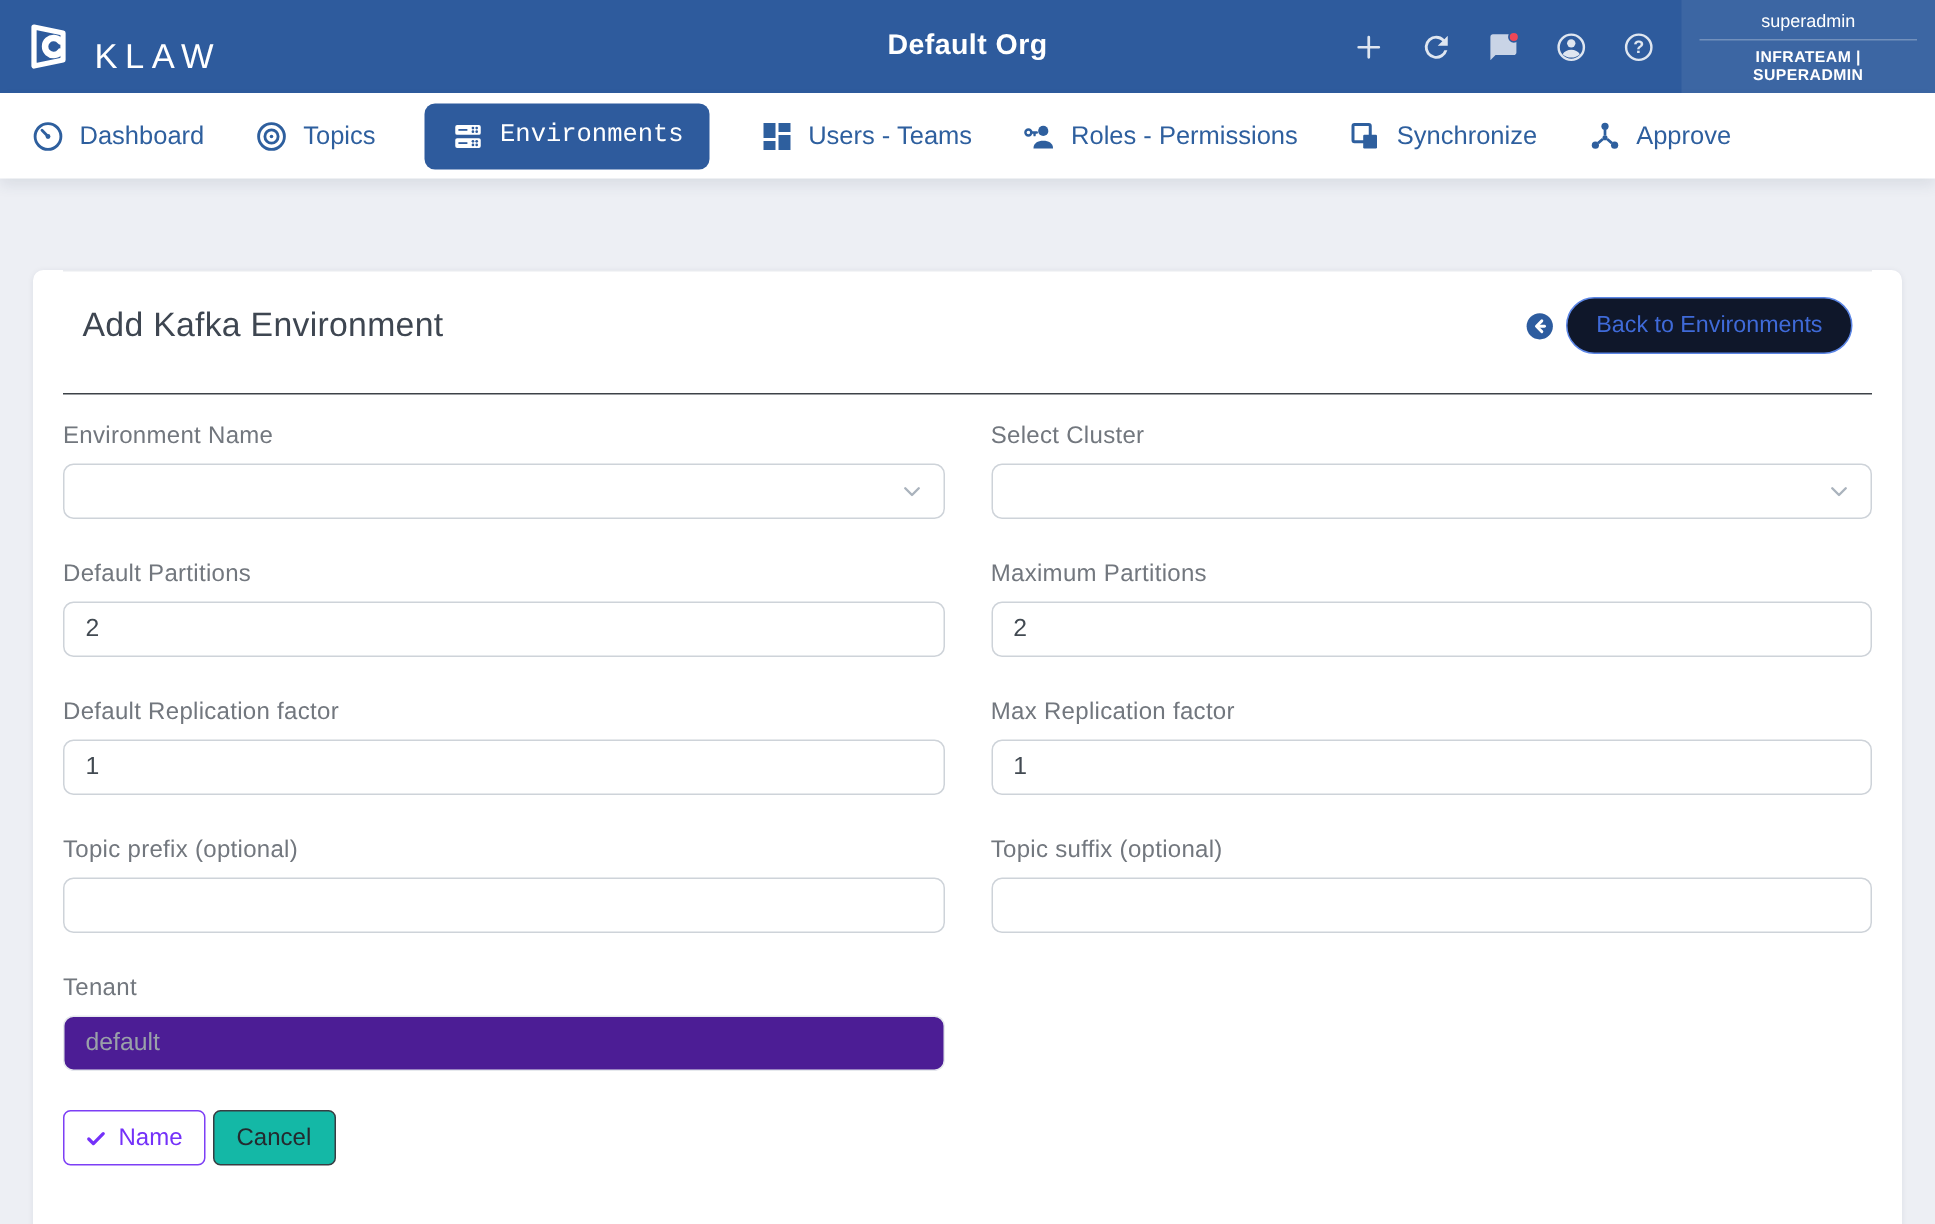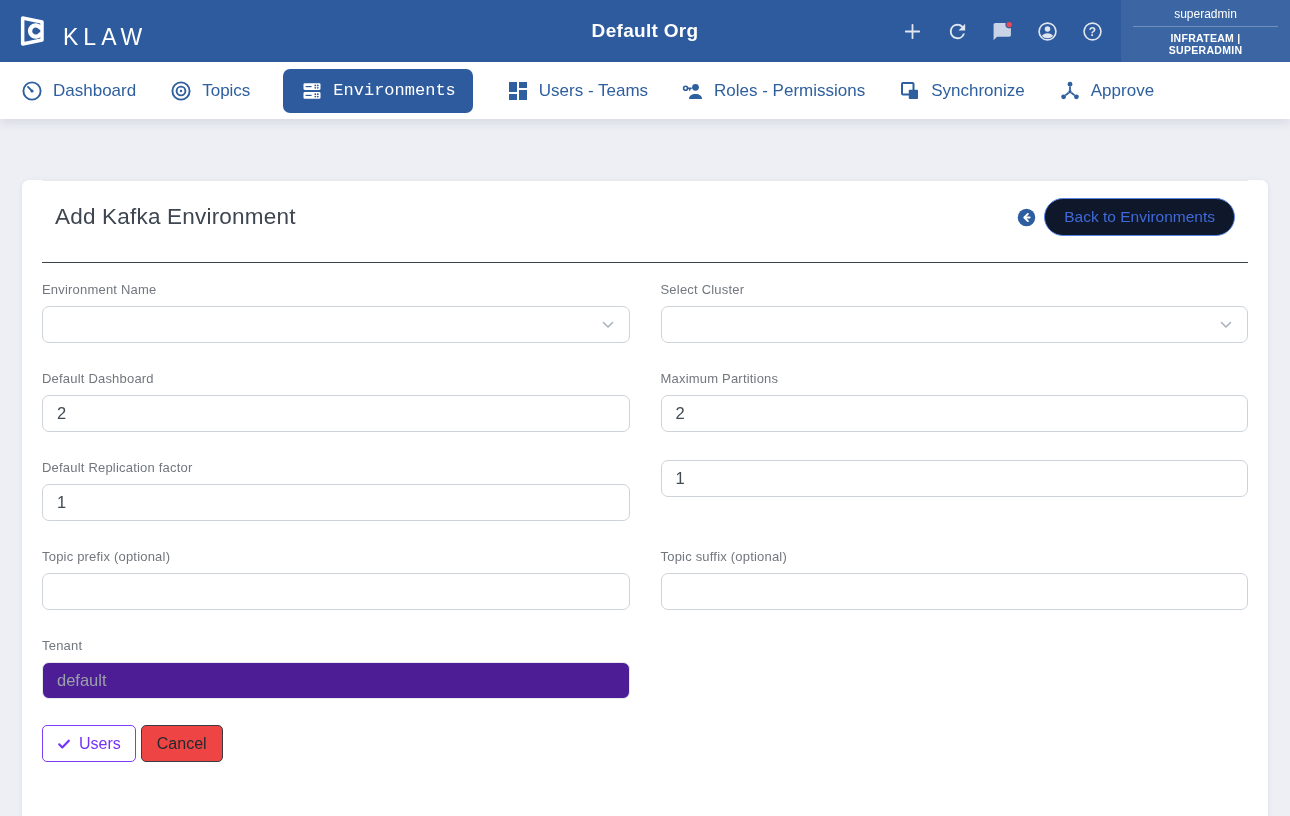--- a/index.html
+++ b/index.html
@@ -66,40 +66,40 @@
     border:1px solid #5b85e5; color:var(--link-blue); background:#0f172a;
     border-radius:19px; padding:9px 19px; font-size:15.5px; font-weight:500;
     cursor:pointer; font-family:inherit;
   }
   .heading-divider{ border:none; border-top:1.6px solid #3d4248; margin:0; }
 
   .form-grid{
     display:grid; grid-template-columns:1fr 1fr;
     column-gap:31px; row-gap:28px; padding-top:19px;
   }
-  .field label{ display:block; font-size:13px; color:var(--label); margin-bottom:9px; letter-spacing:.2px; }
+  .field label{ display:block; font-size:16px; color:var(--label); margin-bottom:9px; letter-spacing:.2px; }
   .control{
     width:100%; height:37px; border:1px solid var(--border); border-radius:7px; background:#fff;
   }
   .select-box{ position:relative; display:flex; align-items:center; cursor:pointer; }
   .select-box .chev{ position:absolute; right:13px; top:50%; transform:translateY(-50%); width:16px; height:16px; }
   input.control{ padding:0 14px; font-size:16.5px; color:#424a52; font-family:inherit; outline:none; }
   input.control::placeholder{ color:#9aa1a9; }
   input.control:disabled{ background:#4c1d95; border-color:#e6e9ed; color:#9aa1a9; }
   .col-left{ grid-column:1; }
 
   .buttons-row{ margin-top:26px; display:flex; gap:5px; }
   .save-btn{
     display:inline-flex; align-items:center; gap:8px; height:37px; padding:0 14px;
     background:#fff; border:1.5px solid #7d3ff5; color:var(--purple);
     border-radius:5px; font-size:16px; cursor:pointer; font-family:inherit;
   }
   .save-btn svg{ width:14px; height:14px; }
   .cancel-btn{
-    height:37px; padding:0 15px; background:#ef4444; border:1.5px solid #383d42;
+    height:37px; padding:0 15px; background:#14b8a6; border:1.5px solid #383d42;
     color:#24292e; border-radius:5px; font-size:16px; cursor:pointer; font-family:inherit;
   }
 </style>
 </head>
 <body>
 
 <header class="app-header">
   <div class="brand">
     <svg viewBox="0 0 24 24">
       <path d="M6.4 4.2 L18 6.6 L18 17.4 L6.4 19.8 Z" fill="none" stroke="#fff" stroke-width="2.1" stroke-linejoin="round"></path>
@@ -248,35 +248,36 @@
       <div class="field">
         <label>Select Cluster</label>
         <div class="control select-box">
           <svg class="chev" viewBox="0 0 16 16">
             <path d="M3.5 5.5 8 10l4.5-4.5" stroke="#aab3bd" stroke-width="1.6" fill="none" stroke-linecap="round" stroke-linejoin="round"></path>
           </svg>
         </div>
       </div>
 
       <div class="field">
-        <label>Default Dashboard</label>
+        <label>Default Partitions</label>
         <input class="control" value="2" style="">
       </div>
 
       <div class="field">
         <label>Maximum Partitions</label>
         <input class="control" value="2" style="">
       </div>
 
       <div class="field">
         <label>Default Replication factor</label>
         <input class="control" value="1" style="">
       </div>
 
       <div class="field">
+        <label>Max Replication factor</label>
         <input class="control" value="1" style="">
       </div>
 
       <div class="field">
         <label>Topic prefix (optional)</label>
         <input class="control" value="" style="">
       </div>
 
       <div class="field">
         <label>Topic suffix (optional)</label>
@@ -287,18 +288,18 @@
         <label>Tenant</label>
         <input class="control" disabled="" placeholder="default" style="">
       </div>
     </div>
 
     <div class="buttons-row">
       <button class="save-btn">
         <svg viewBox="0 0 16 16">
           <path d="M2.5 8.4 6 11.9 13.5 4.3" stroke="#7431f9" stroke-width="2.5" fill="none" stroke-linecap="round" stroke-linejoin="round"></path>
         </svg>
-        <span>Users</span>
+        <span>Name</span>
       </button>
       <button class="cancel-btn">Cancel</button>
     </div>
   </section>
 </main>
 
 </body></html>

